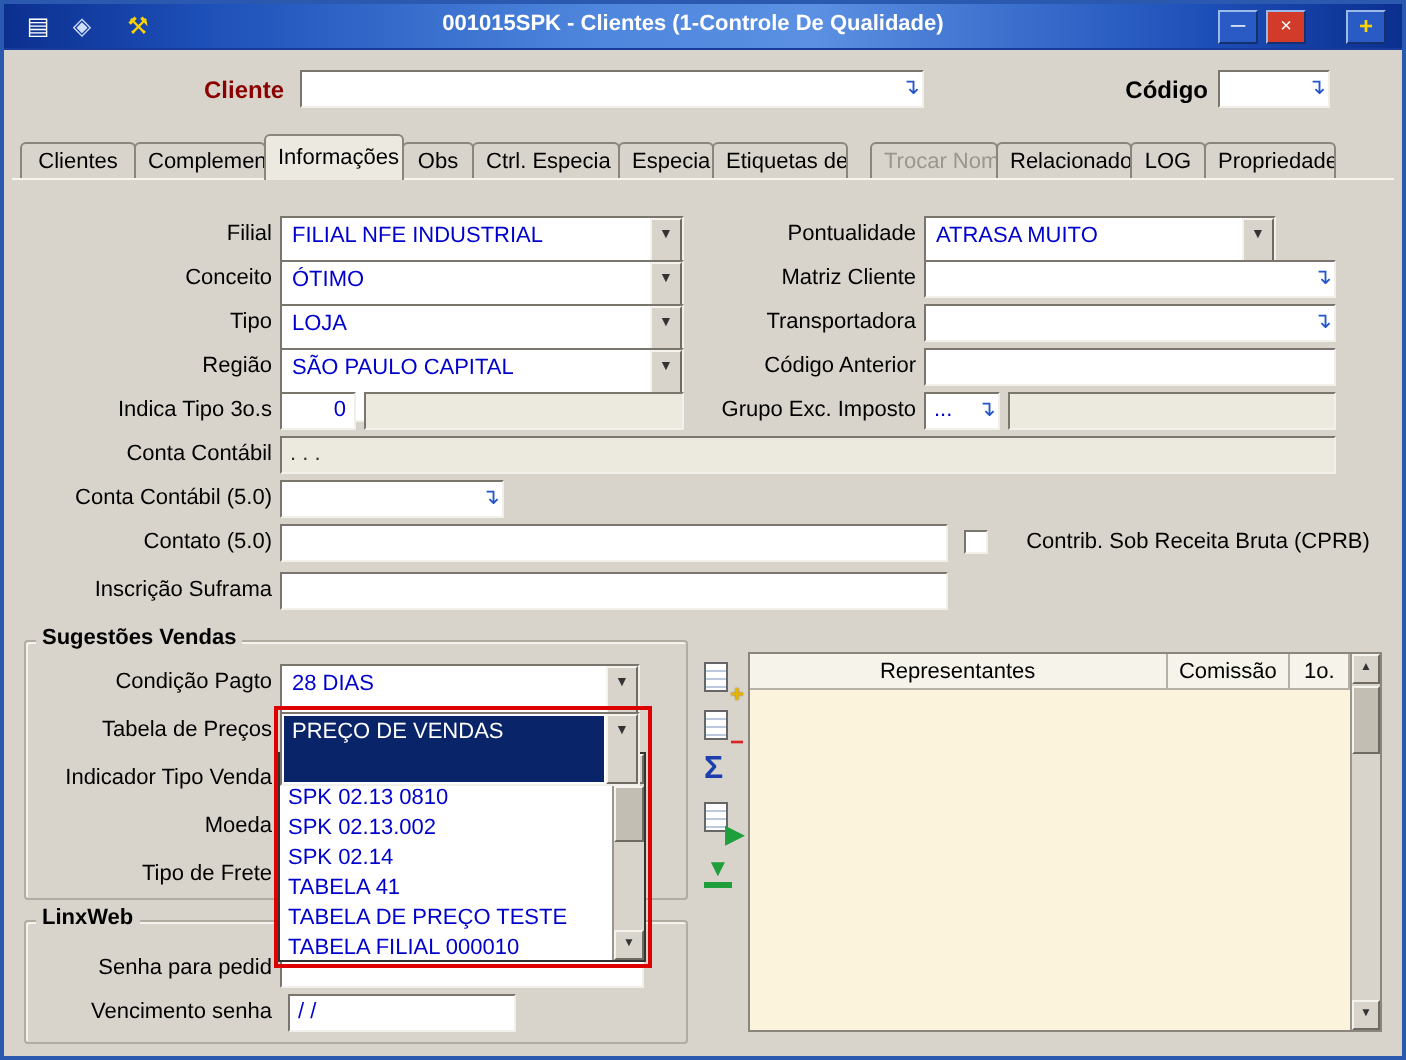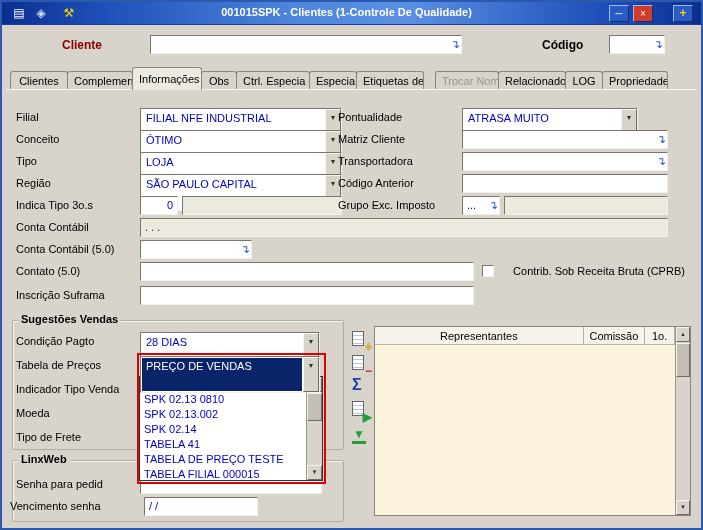--- a/index.html
+++ b/index.html
@@ -20,21 +20,21 @@
     color:#fff;font-size:12px;line-height:16px;cursor:default;}
   .tb-title{position:absolute;left:90px;right:100px;top:4px;text-align:center;
     color:#fff;font-weight:bold;font-size:11px;white-space:nowrap;}
   .tb-btn{position:absolute;top:3px;width:20px;height:17px;border:1px solid;
     border-color:#9db9ea #14306e #14306e #9db9ea;text-align:center;line-height:15px;
     font-size:10px;color:#fff;cursor:default;}
   .tb-btn.min{background:#2a5bc4;}
   .tb-btn.cls{background:#d23a2a;}
   .tb-btn.add{background:#2a5bc4;color:#ffd400;font-weight:bold;font-size:12px;}
   
-  .lbl{position:absolute;text-align:left;white-space:nowrap;}
+  .lbl{position:absolute;text-align:right;white-space:nowrap;}
   .lbl.big{font-size:12px;font-weight:bold;}
   .field{
     position:absolute;height:19px;background:#fff;
     border:1px solid;border-color:#7a766d #f2f0ea #f2f0ea #7a766d;
     padding:2px 4px 0 4px;overflow:hidden;
   }
   .field .val{color:#0000cc;white-space:nowrap;display:block;overflow:hidden;}
   .field.dim{background:#eceadf;}
   .field .val.dark{color:#333;}
   .field .val.right{text-align:right;}
@@ -257,21 +257,21 @@
     <span class="val">/  /</span>
   </div>
 
   <div class="dropdown-list">
     <div class="dd-item">PREÇO DE VENDAS</div>
     <div class="dd-item">SPK 02.13 0810</div>
     <div class="dd-item">SPK 02.13.002</div>
     <div class="dd-item">SPK 02.14</div>
     <div class="dd-item">TABELA 41</div>
     <div class="dd-item">TABELA DE PREÇO TESTE</div>
-    <div class="dd-item">TABELA FILIAL 000015</div>
+    <div class="dd-item">TABELA FILIAL 000010</div>
     <div class="dd-scroll">
       <div class="scroll-btn" style="top:0">▲</div>
       <div class="scroll-thumb" style="top:16px;height:28px"></div>
       <div class="scroll-btn" style="bottom:0">▼</div>
     </div>
   </div>
   <div class="red-highlight"></div>
 
   <div class="tool-btn" style="top:328px">
     <span class="page-ic"></span>

